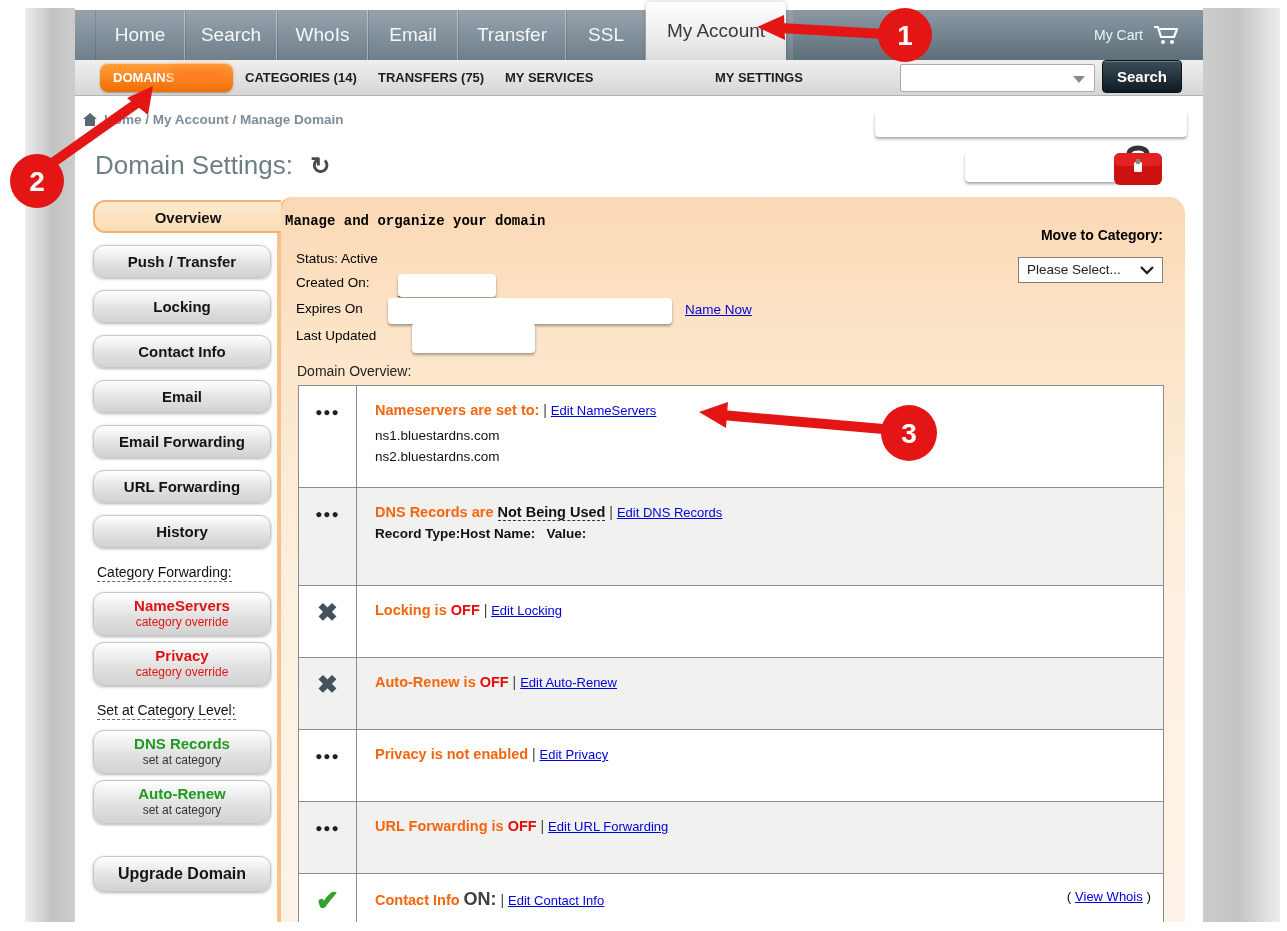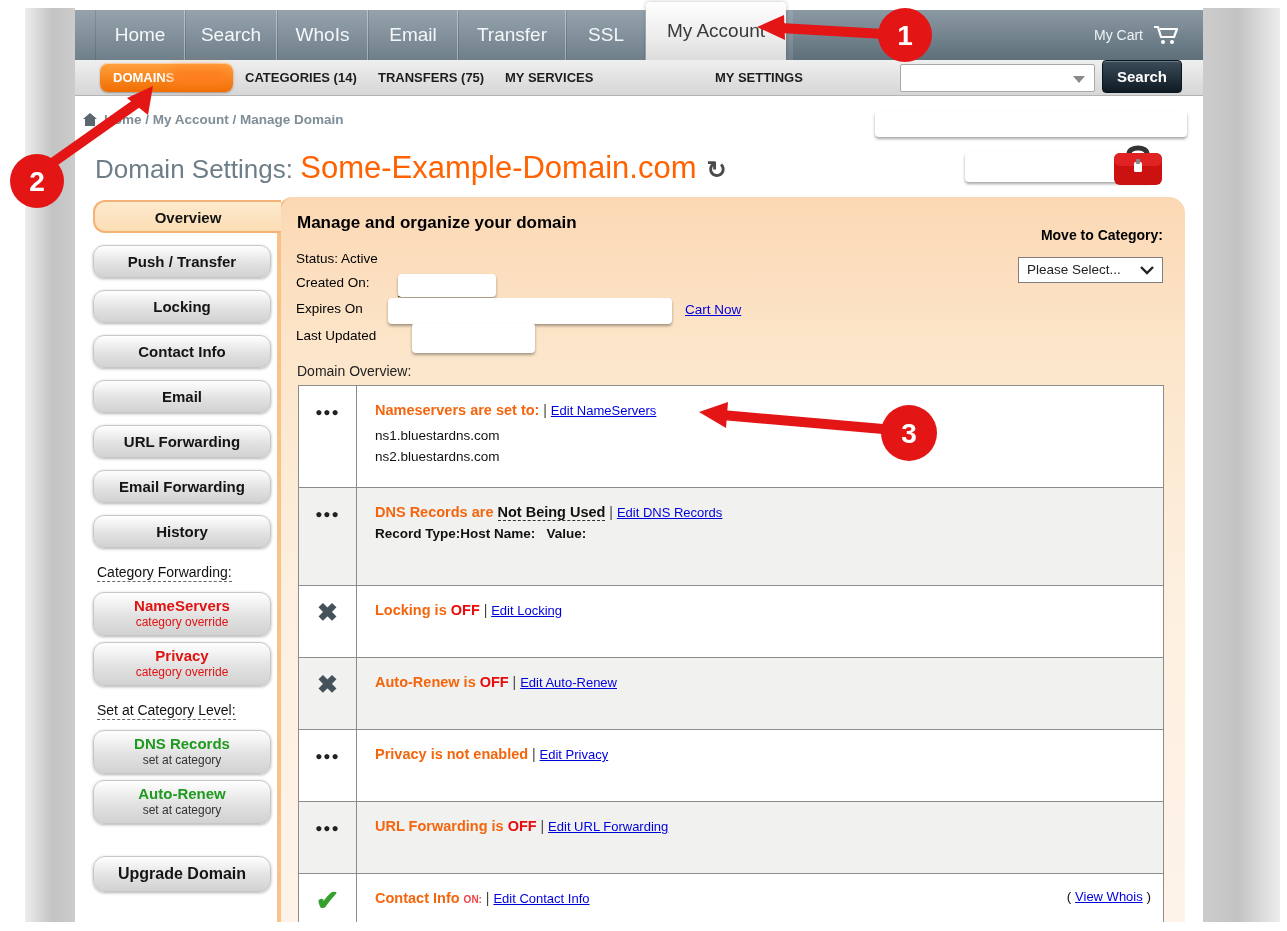--- a/index.html
+++ b/index.html
@@ -78,28 +78,28 @@
          border-bottom:1px dashed #666666; margin:4px 0 10px 4px; padding-bottom:1px; }
   .side-btn2 { width:178px; height:44px; border-radius:11px;
          background:linear-gradient(#ffffff,#e2e2e2 55%,#d2d2d2);
          border:1px solid #c7c7c7; box-shadow:0 1px 3px rgba(0,0,0,.3);
          text-align:center; margin-bottom:6px; padding-top:4px; cursor:pointer; }
   .side-btn2 .l1 { font-size:15px; font-weight:bold; line-height:18px; }
   .side-btn2 .l2 { font-size:12px; line-height:14px; }
   .red-txt { color:#e01313; }
   .green-txt { color:#1f9a1f; }
   .dark-txt { color:#333333; }
-  .upgrade { margin-top:32px; height:36px; line-height:34px; font-size:16px;border-radius:12px; }
+  .upgrade { margin-top:32px; height:36px; line-height:34px; font-size:16px; }
 
   
   .panel { position:absolute; left:202px; top:197px; width:908px; height:734px;
          background:linear-gradient(180deg,#fbd8b4 0%, #fce6cb 22%, #fdf0e0 55%, #fdf3e8 100%);
          border-left:4px solid #f8c288; border-radius:16px 16px 0 0; z-index:2; }
-  .panel-heading { position:absolute; left:16px; top:16px; font-size:17px;
-         font-weight:bold; color:#000000; }
+  .panel-heading { position:absolute; left:4px; top:16px; font-size:14px;
+         font-weight:bold; color:#000000;font-family:Liberation Mono, monospace; }
   .move-label { position:absolute; right:22px; top:30px; font-size:14px; font-weight:bold; }
   .cat-select { position:absolute; right:22px; top:60px; width:145px; height:26px;
          background:#ffffff; border:1px solid #7f7f7f; font-size:13.5px; color:#222222;
          line-height:24px; padding-left:8px; cursor:pointer; }
   .cat-select svg { position:absolute; right:8px; top:8px; }
   .status-line { position:absolute; left:15px; font-size:13.5px; color:#000000; }
   .status-line b { font-weight:normal; }
   .inline-redact { position:absolute; background:#ffffff; border-radius:4px;
          box-shadow:0 2px 3px rgba(0,0,0,.35); z-index:6; }
   .dash-under { position:absolute; border-bottom:1px dashed #555555; z-index:5; }
@@ -115,21 +115,21 @@
   .ov-icon { width:58px; border-right:1px solid #8c8c8c; text-align:center;
          padding-top:16px; flex:none; }
   .ov-body { flex:1; padding:15px 16px 0 18px; position:relative; }
   .dots-icon { font-size:12px; letter-spacing:1px; color:#222222; }
   .x-icon { font-size:25px; font-weight:bold; color:#44525c; line-height:20px; }
   .check-icon { font-size:28px; font-weight:bold; color:#35a02c; line-height:22px; }
   .row-title { font-size:14.5px; font-weight:bold; color:#f4660e; }
   .row-emph { font-size:14.5px; font-weight:bold; color:#111111;
          border-bottom:1px dashed #333333; }
   .row-off { font-size:14.5px; font-weight:bold; color:#e80c0c; }
-  .row-on { font-size:10px; font-weight:bold; color:#ef4444; }
+  .row-on { font-size:18px; font-weight:bold; color:#404040; }
   .pipe { color:#444444; font-size:14px; white-space:pre; }
   .row-link { font-size:13px; color:#0000dd; text-decoration:underline; cursor:pointer; }
   .row-lines { margin-top:7px; font-size:13.5px; color:#111111; line-height:1.55; }
   .record-line { margin-top:5px; font-size:13.5px; font-weight:bold; color:#111111; white-space:pre; }
   .whois { position:absolute; right:12px; top:15px; font-size:13.5px; color:#111111; white-space:pre; }
 
   
   .annotations { position:absolute; left:0; top:0; width:1287px; height:931px;
          z-index:50; pointer-events:none; }
   .bottom-band { position:absolute; left:0; right:0; bottom:0; height:9px;
@@ -185,21 +185,20 @@
     </svg>
     <span class="crumb">Home</span>
     <span class="sep"> / </span>
     <span class="crumb">My Account</span>
     <span class="sep"> / </span>
     <span>Manage Domain</span>
   </div>
 
   <div class="title">
     <span class="title-prefix">Domain Settings: </span>
-    <span class="title-domain">Some-Example-Domain.com</span>
     <span class="refresh">↻</span>
   </div>
 
   <div class="redact redact-top1"></div>
   <div class="redact redact-top2"></div>
   <div class="toolbox">
     <svg width="54" height="47" viewBox="0 0 54 47">
       <path d="M18 12 C18 4 36 4 36 12" fill="none" stroke="#333333" stroke-width="5" stroke-linecap="round"></path>
       <rect x="3" y="11" width="48" height="32" rx="6" fill="#cc1111"></rect>
       <rect x="3" y="11" width="48" height="13" rx="6" fill="#e02222"></rect>
@@ -207,22 +206,22 @@
       <rect x="25" y="17" width="4" height="5" rx="1" fill="#888888"></rect>
     </svg>
   </div>
 
   <div class="sidebar">
     <div class="side-btn side-btn-active">Overview</div>
     <div class="side-btn">Push / Transfer</div>
     <div class="side-btn">Locking</div>
     <div class="side-btn">Contact Info</div>
     <div class="side-btn">Email</div>
+    <div class="side-btn">Email Forwarding</div>
     <div class="side-btn">URL Forwarding</div>
-    <div class="side-btn">Email Forwarding</div>
     <div class="side-btn">History</div>
 
     <span class="side-label">Category Forwarding:</span>
     <div class="side-btn2">
       <div class="l1 red-txt">NameServers</div>
       <div class="l2 red-txt">category override</div>
     </div>
     <div class="side-btn2">
       <div class="l1 red-txt">Privacy</div>
       <div class="l2 red-txt">category override</div>
@@ -261,21 +260,21 @@
       <b>Expires On</b>
     </div>
     <div class="status-line" style="top:131px">
       <b>Last Updated</b>
     </div>
 
     <div class="dash-under" style="left:117px; top:99px; width:82px"></div>
     <div class="inline-redact" style="left:117px; top:77px; width:98px; height:23px"></div>
     <div class="inline-redact" style="left:107px; top:101px; width:284px; height:26px"></div>
     <div class="inline-redact" style="left:131px; top:126px; width:123px; height:30px"></div>
-    <a class="renew">Cart Now</a>
+    <a class="renew">Name Now</a>
 
     <div class="overview-label">Domain Overview:</div>
 
     <div class="ov-table">
 
       <div class="ov-row" style="height:102px">
         <div class="ov-icon"><span class="dots-icon">●●●</span></div>
         <div class="ov-body">
           <span class="row-title">Nameservers are set to:</span><span class="pipe"> | </span><a class="row-link">Edit NameServers</a>
           <div class="row-lines">

